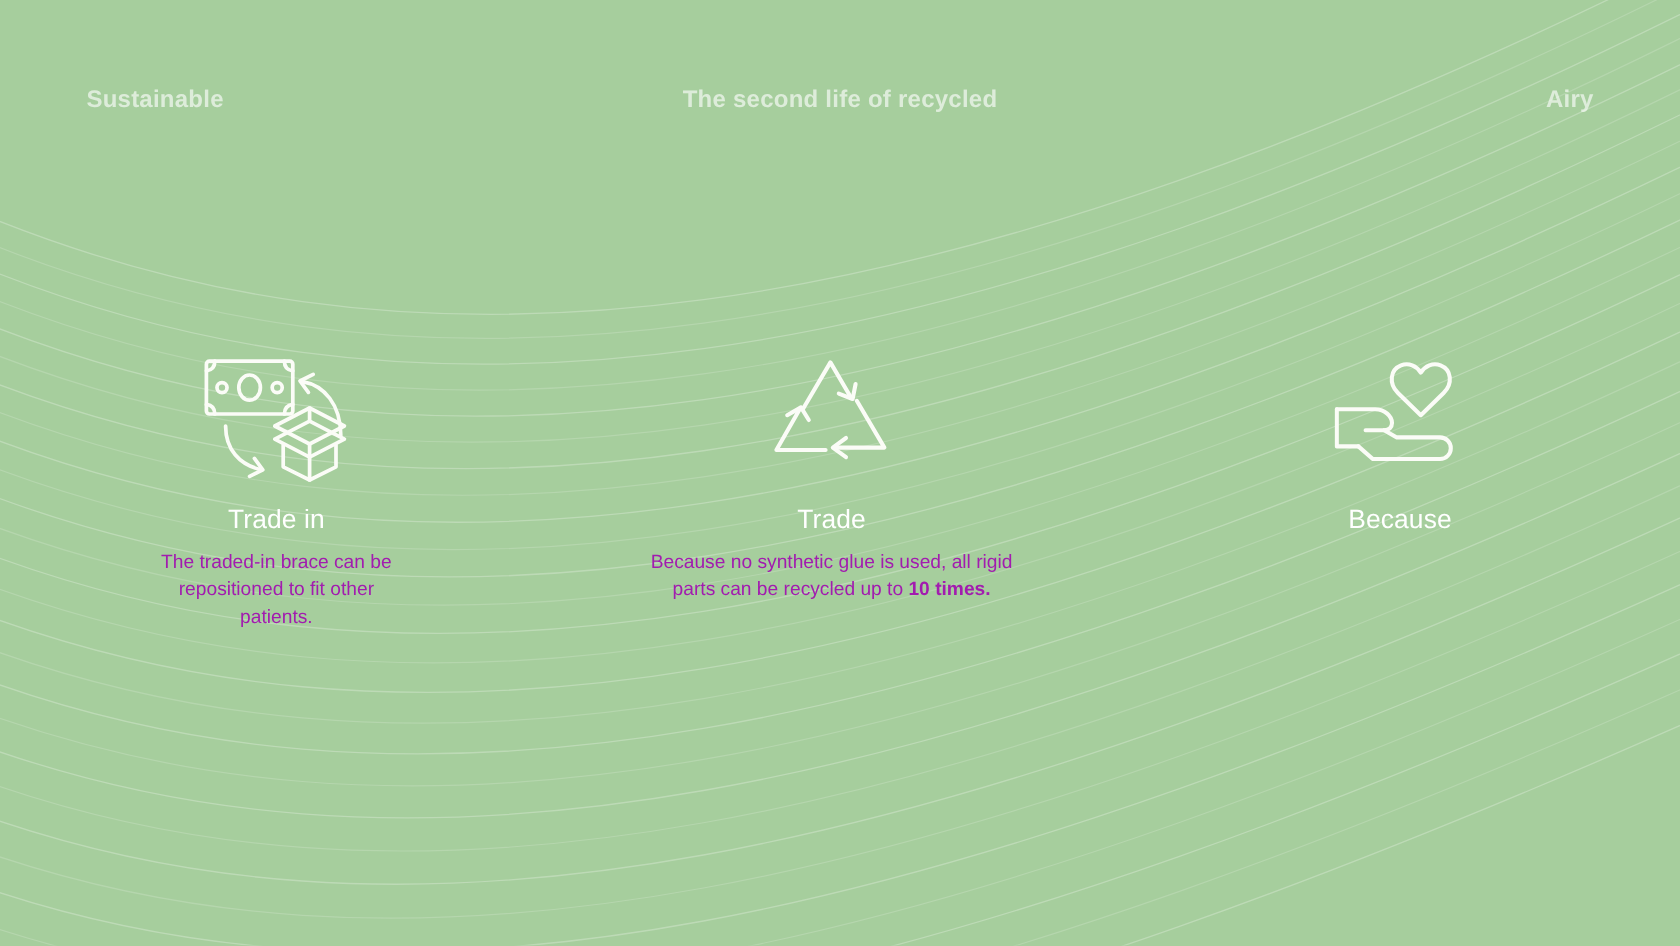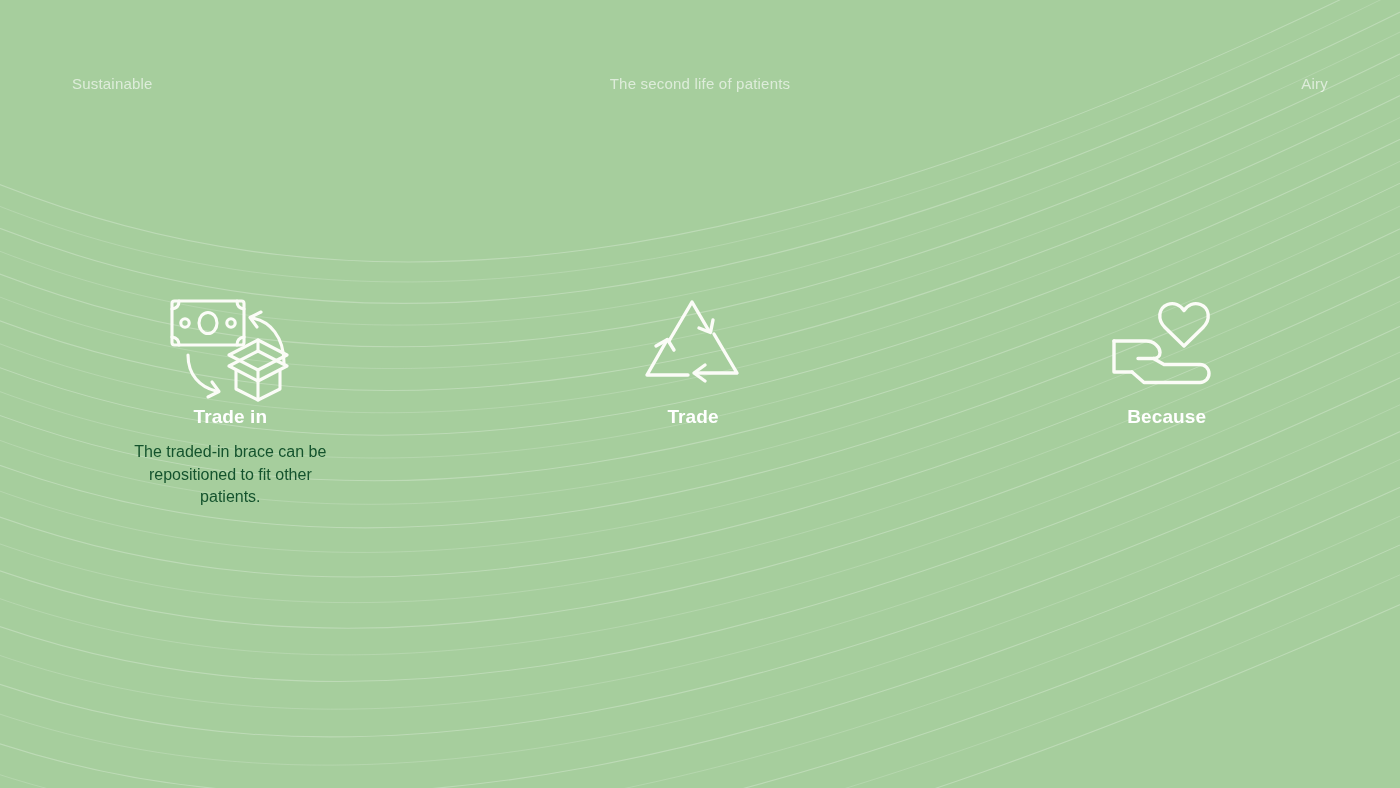--- a/index.html
+++ b/index.html
@@ -39,25 +39,25 @@
     width: 1400px;
     height: 166px;
     display: flex;
     align-items: center;
     justify-content: space-between;
     padding: 0 72px;
     box-sizing: border-box;
     z-index: 5;
   }
   .header-item {
-    font-size: 15px;
+    font-size: 20px;
     letter-spacing: 0.2px;
     color: rgba(255,255,255,0.62);
     white-space: nowrap;
-    font-weight: 400;
+    font-weight: 700;
   }
   .header-left  { flex: 0 0 auto; }
   .header-center{
     position: absolute;
     left: 50%;
     transform: translateX(-50%);
   }
   .header-right { flex: 0 0 auto; }
 
   
@@ -77,31 +77,32 @@
   }
   .icon-wrap {
     height: 124px;
     display: flex;
     align-items: center;
     justify-content: center;
   }
   .icon-wrap svg { display: block; }
 
   .col-title {
-    font-size: 19px;
-    font-weight: 700;
+    margin-top: 14px;
+    font-size: 22px;
+    font-weight: 400;
     color: #ffffff;
     letter-spacing: 0.1px;
     line-height: 1.2;
   }
   .col-body {
     margin-top: 12px;
     font-size: 16px;
     font-weight: 400;
-    color: #14532d;
+    color: #a21caf;
     line-height: 1.42;
     text-align: center;
   }
   .col-body b { font-weight: 700; }
 
   .col-1 .col-body { width: 210px; }
   .col-2 .col-body { width: 306px; }
   .col-3 .col-body { width: 266px; }
 
   .col-1 .icon-wrap { margin-left: -6px; }
@@ -147,21 +148,21 @@
       <path d="M-40,584 C 330,729 760,656 1460,324"></path>
       <path d="M-40,641 C 330,784 760,705 1460,377"></path>
       <path d="M-40,700 C 330,840 760,756 1460,432"></path>
       <path d="M-40,761 C 330,897 760,809 1460,489"></path>
       <path d="M-40,824 C 330,956 760,864 1460,548"></path>
     </g>
   </svg>
 
   <div class="header">
     <div class="header-item header-left">Sustainable</div>
-    <div class="header-item header-center">The second life of patients</div>
+    <div class="header-item header-center">The second life of recycled</div>
     <div class="header-item header-right">Airy</div>
   </div>
 
   <div class="columns">
 
     <div class="col col-1">
       <div class="icon-wrap">
         <svg width="128" height="118" viewBox="0 0 128 118" fill="none" stroke="#fbfcf7" stroke-width="3.1" stroke-linecap="round" stroke-linejoin="round">
 
           <rect x="6" y="16" width="72" height="44" rx="2.5"></rect>
@@ -200,20 +201,23 @@
           <path d="M60 36 L71.5 40.5 L74 28"></path>
 
           <path d="M75 42 L98 81 L56 81"></path>
           <path d="M66 73 L55 81 L66 89"></path>
 
           <path d="M49 83 L8 83 L28 48"></path>
           <path d="M17 54 L28.5 47.5 L35 58"></path>
         </svg>
       </div>
       <div class="col-title">Trade</div>
+      <div class="col-body">
+        <span>Because no synthetic glue is used, all rigid parts can be recycled up to </span><b>10 times.</b><span></span>
+      </div>
     </div>
 
     <div class="col col-3">
       <div class="icon-wrap">
         <svg width="108" height="100" viewBox="0 0 108 100" fill="none" stroke="#fbfcf7" stroke-width="3.4" stroke-linecap="round" stroke-linejoin="round">
 
           <path d="M72 52 L53 33.5 C 45 25.5 46.5 14 55.5 10.5
                    C 62 8 68.5 11 72 16.5
                    C 75.5 11 82 8 88.5 10.5
                    C 97.5 14 99 25.5 91 33.5 Z"></path>

